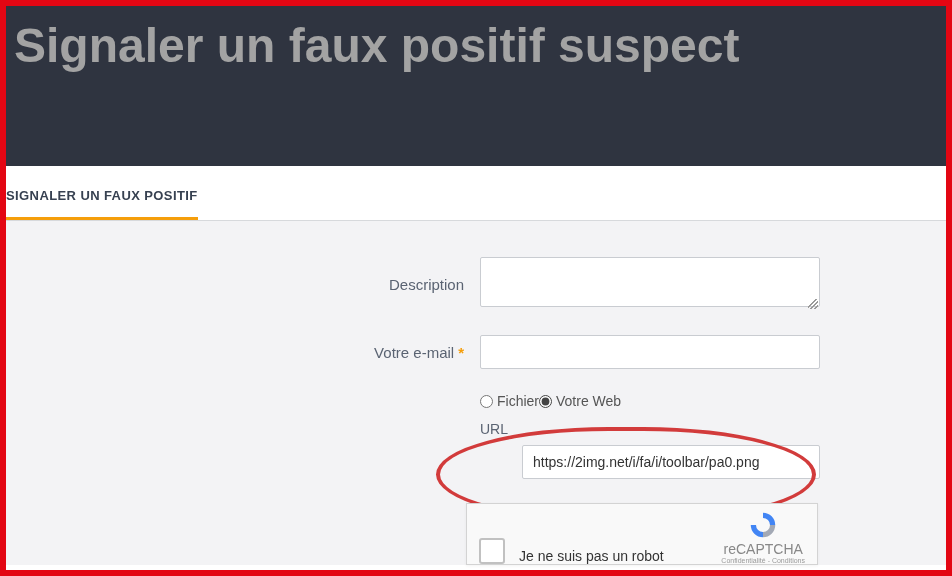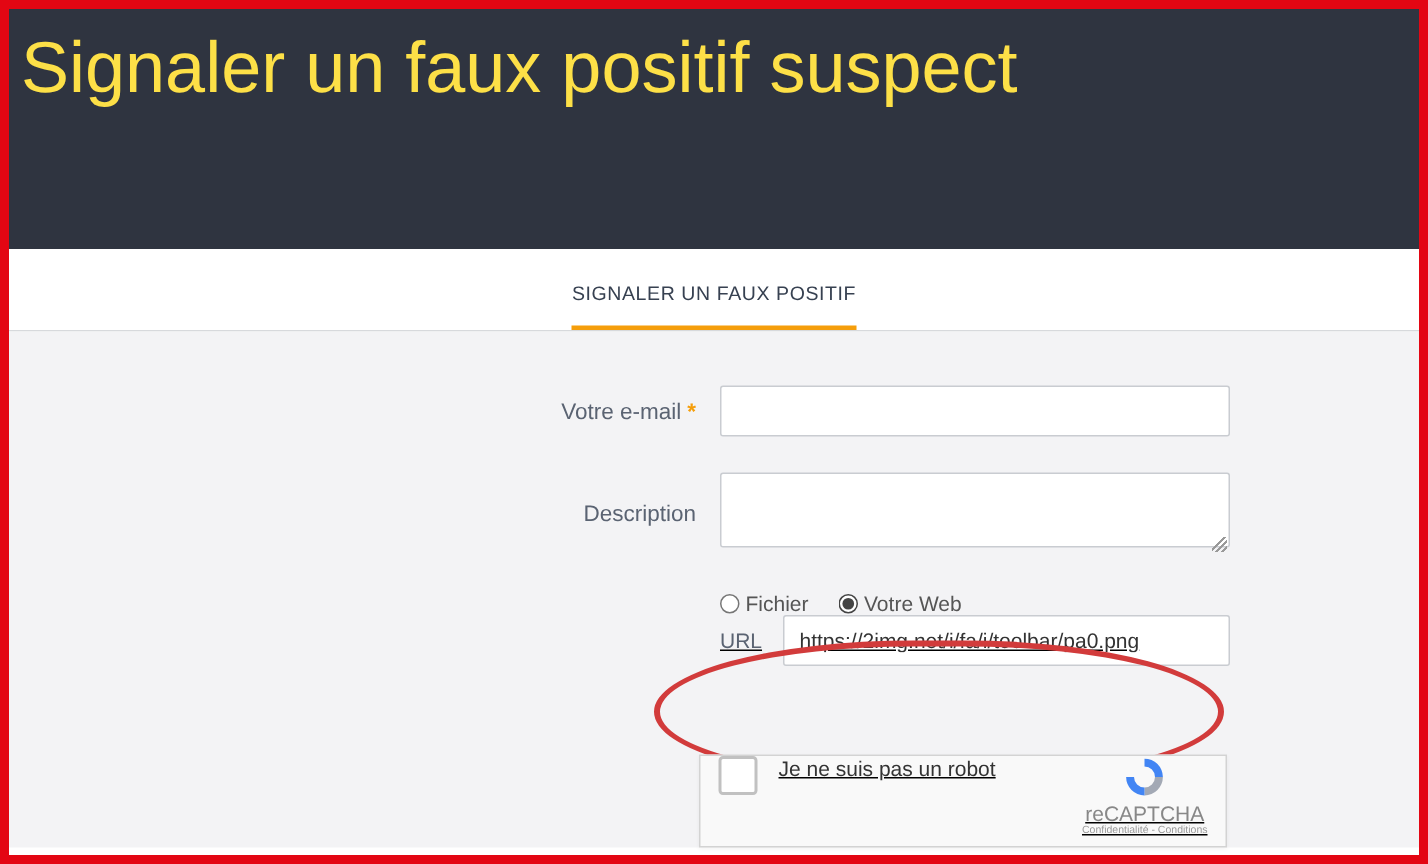--- a/index.html
+++ b/index.html
@@ -1,55 +1,54 @@
 <!DOCTYPE html>
 <html><head>
 <meta charset="utf-8">
 <style>
   * { box-sizing: border-box; margin: 0; padding: 0; }
   html, body { width: 952px; height: 576px; font-family: -apple-system, "Segoe UI", Arial, sans-serif; overflow: hidden; }
   .outer { width: 952px; height: 576px; border: 6px solid #e30613; background: #fff; position: relative; }
   .header { background: #2f3440; height: 160px; padding: 12px 0 0 8px; }
-  .header h1 { color: #fde047; font-size: 48px; font-weight: 400; }
+  .header h1 { color: #a3a3a3; font-size: 48px; font-weight: 700; }
   .tabs-wrap { background: #fff; padding: 22px 0 0 0; }
-  .tabs { display: flex; justify-content: center; gap: 52px; }
+  .tabs { display: flex; gap: 52px; font-weight: bold; }
   .tab { font-size: 13px; letter-spacing: .4px; color: #6b7280; text-transform: uppercase; padding-bottom: 14px; border-bottom: 3px solid transparent; cursor: pointer; }
   .tab.active { color: #374151; border-bottom-color: #f59e0b; }
   .tabs-rule { height: 1px; background: #d7d9dc; }
   .body { background: #f3f3f5; padding: 36px 44px 0 44px; height: calc(100% - 160px - 60px); position: relative; }
   .row { display: flex; align-items: center; margin-bottom: 24px; }
   .label { width: 430px; text-align: right; padding-right: 16px; color: #5a6372; font-size: 15px; }
   .req { color: #f59e0b; font-weight: 700; margin-left: 4px; }
   .field { width: 340px; }
   input[type=text], textarea {
     width: 100%; border: 1px solid #c9ccd1; background: #fff; padding: 8px 10px;
     font-size: 14px; color: #333; border-radius: 2px;
   }
   textarea { height: 50px; resize: none; }
-  .radio-row { display: flex; gap: 20px; align-items: flex-start; color: #555; font-size: 14px; }
+  .radio-row { display: flex; align-items: flex-start; color: #555; font-size: 14px; margin-bottom: 12px; }
   .radio-item { display: flex; align-items: center; gap: 4px; }
   .radio-item input { accent-color: #444; }
-  .url-row { display: flex; align-items: center; gap: 12px; text-decoration: underline; }
+  .url-row { display: flex; align-items: flex-start; gap: 12px; }
   .url-row .sublabel { color: #5a6372; font-size: 14px; width: 30px; }
-  .url-row input { flex: 1; }
+  .url-row input { flex: 1; margin-top: 24px; }
   .circle-callout {
     position: absolute;
     border: 4px solid #d23b3b;
     border-radius: 50% / 55%;
     width: 380px; height: 95px;
     left: 430px; top: 206px;
     pointer-events: none;
   }
   .recaptcha {
     position: absolute; left: 460px; bottom: 0;
     width: 352px; height: 62px;
     border: 1px solid #d3d3d3; background: #f9f9f9;
-    display: flex; align-items: flex-start; padding: 0 12px;
+    display: flex; align-items: flex-end; padding: 0 12px;
     box-shadow: 0 1px 3px rgba(0,0,0,.05);
-    text-decoration: underline;
   }
   .recaptcha .box {
     width: 26px; height: 26px; border: 2px solid #c1c1c1; border-radius: 3px; background: #fff; margin-right: 14px;
   }
   .recaptcha .txt { font-size: 14px; color: #333; flex: 1; }
   .recaptcha .logo { text-align: center; font-size: 8px; color: #6b7280; }
   .recaptcha .logo svg { display: block; margin: 0 auto 2px; }
   .recaptcha .logo .name { font-size: 14px; color: #888; }
   .recaptcha .logo .terms { font-size: 7px; color: #999; }
   .resize-grip {
@@ -71,33 +70,33 @@
   <div class="tabs-wrap">
     <div class="tabs">
       <div class="tab active">SIGNALER UN FAUX POSITIF</div>
     </div>
     <div class="tabs-rule"></div>
   </div>
 
   <div class="body">
 
     <div class="row">
+      <div class="label">Description</div>
+      <div class="field textarea-wrap">
+        <textarea style=""></textarea>
+        <div class="resize-grip"></div>
+      </div>
+    </div>
+
+    <div class="row">
       <div class="label">
         <span>Votre e-mail</span><span class="req">*</span>
       </div>
       <div class="field">
         <input type="text" value="" style="">
-      </div>
-    </div>
-
-    <div class="row">
-      <div class="label">Description</div>
-      <div class="field textarea-wrap">
-        <textarea style=""></textarea>
-        <div class="resize-grip"></div>
       </div>
     </div>
 
     <div class="row" style="margin-bottom:6px;">
       <div class="label"></div>
       <div class="field">
         <div class="radio-row">
           <label class="radio-item">
             <input type="radio" name="type" style="">
             <span>Fichier</span>

